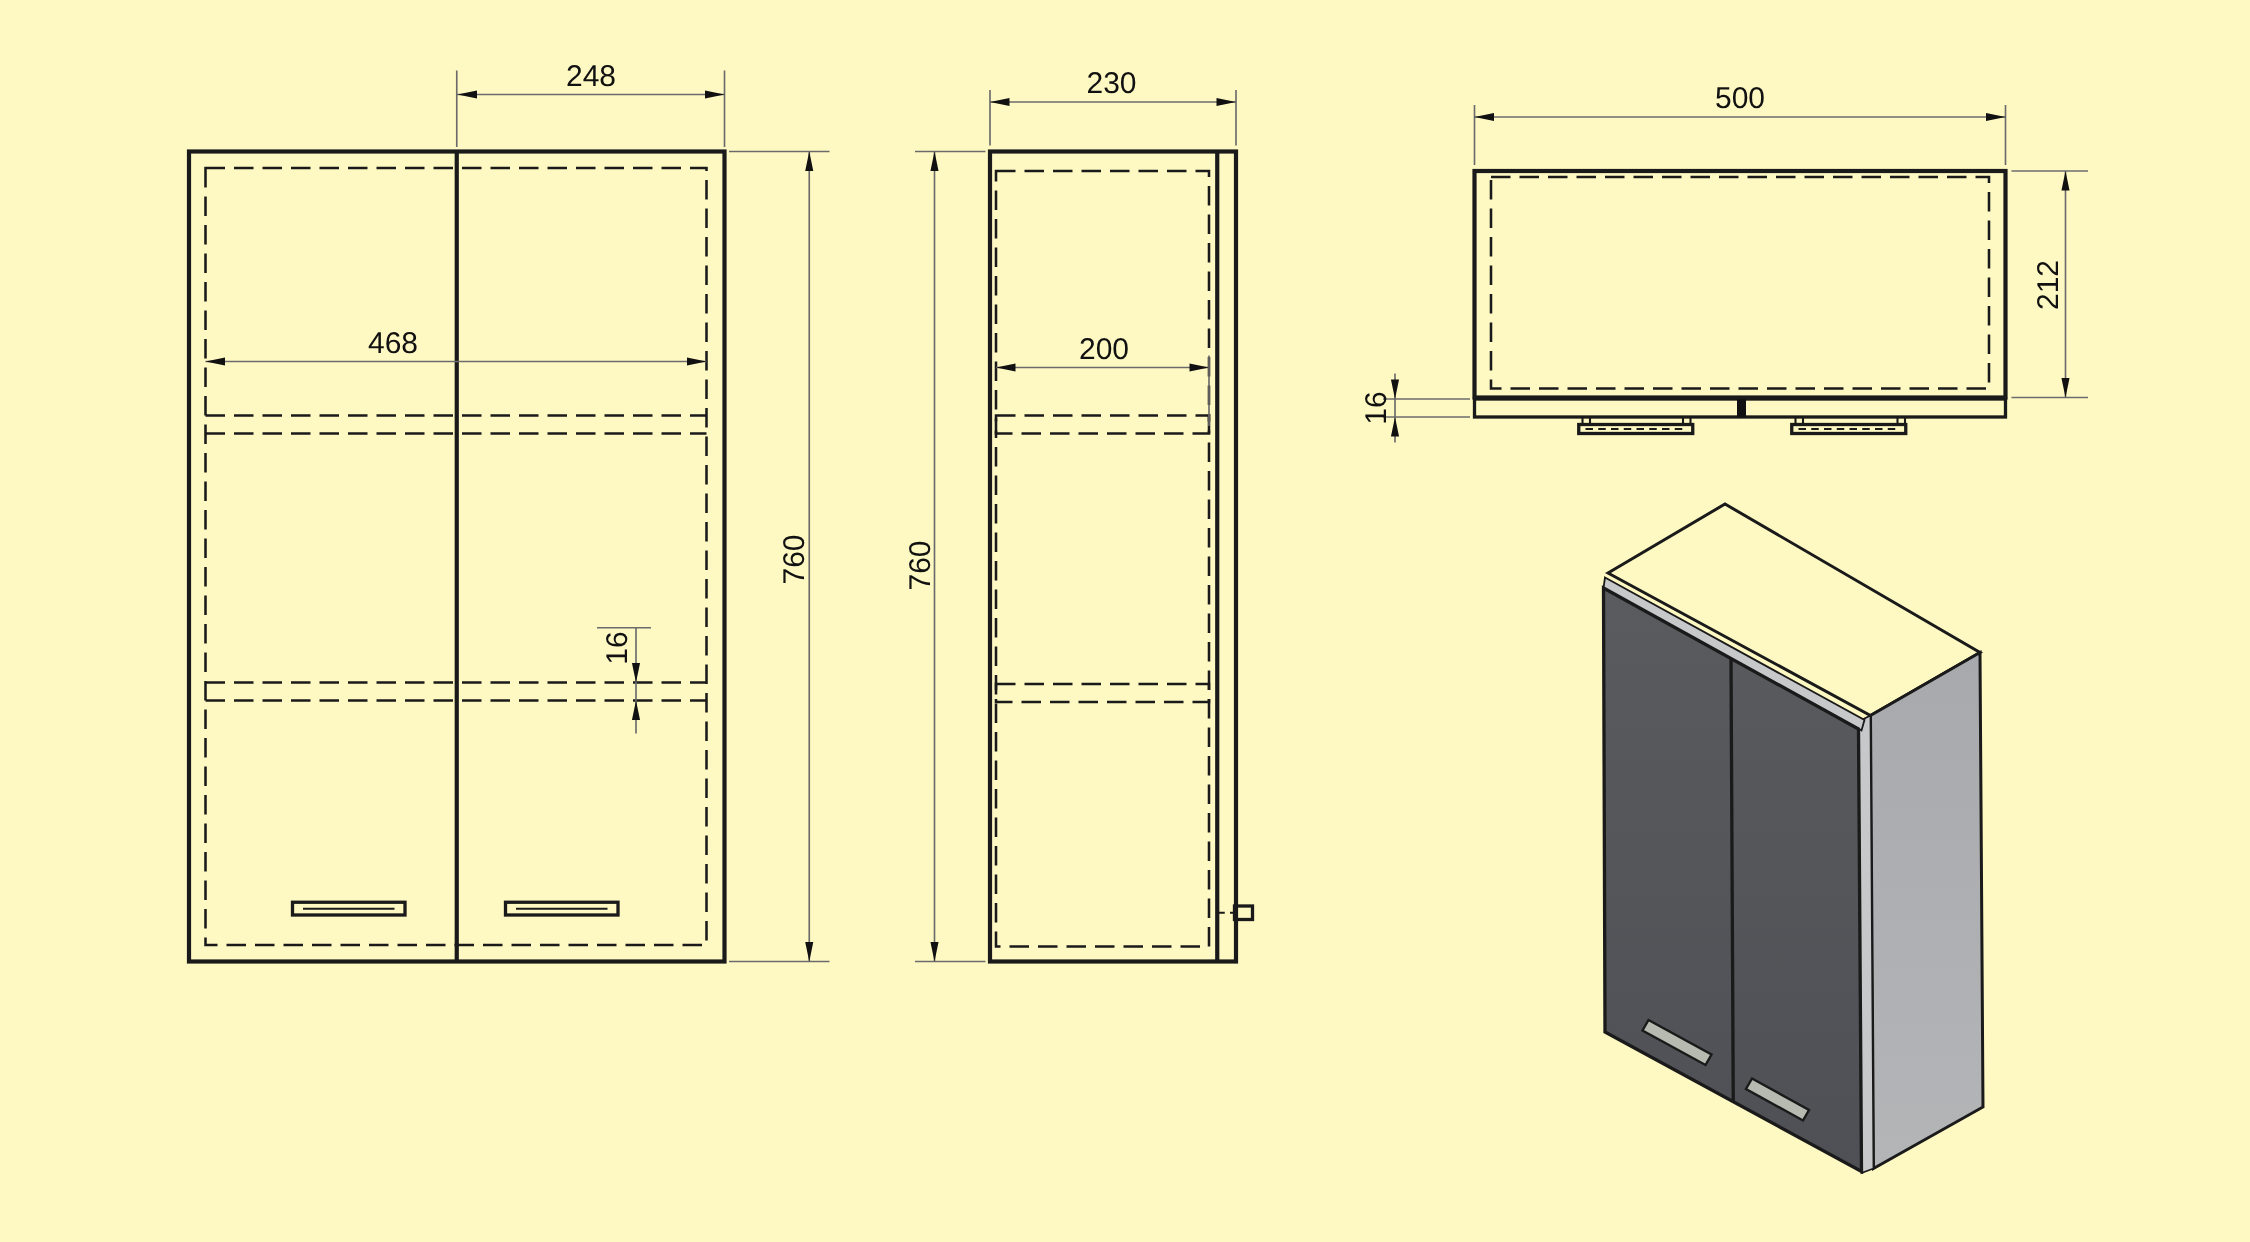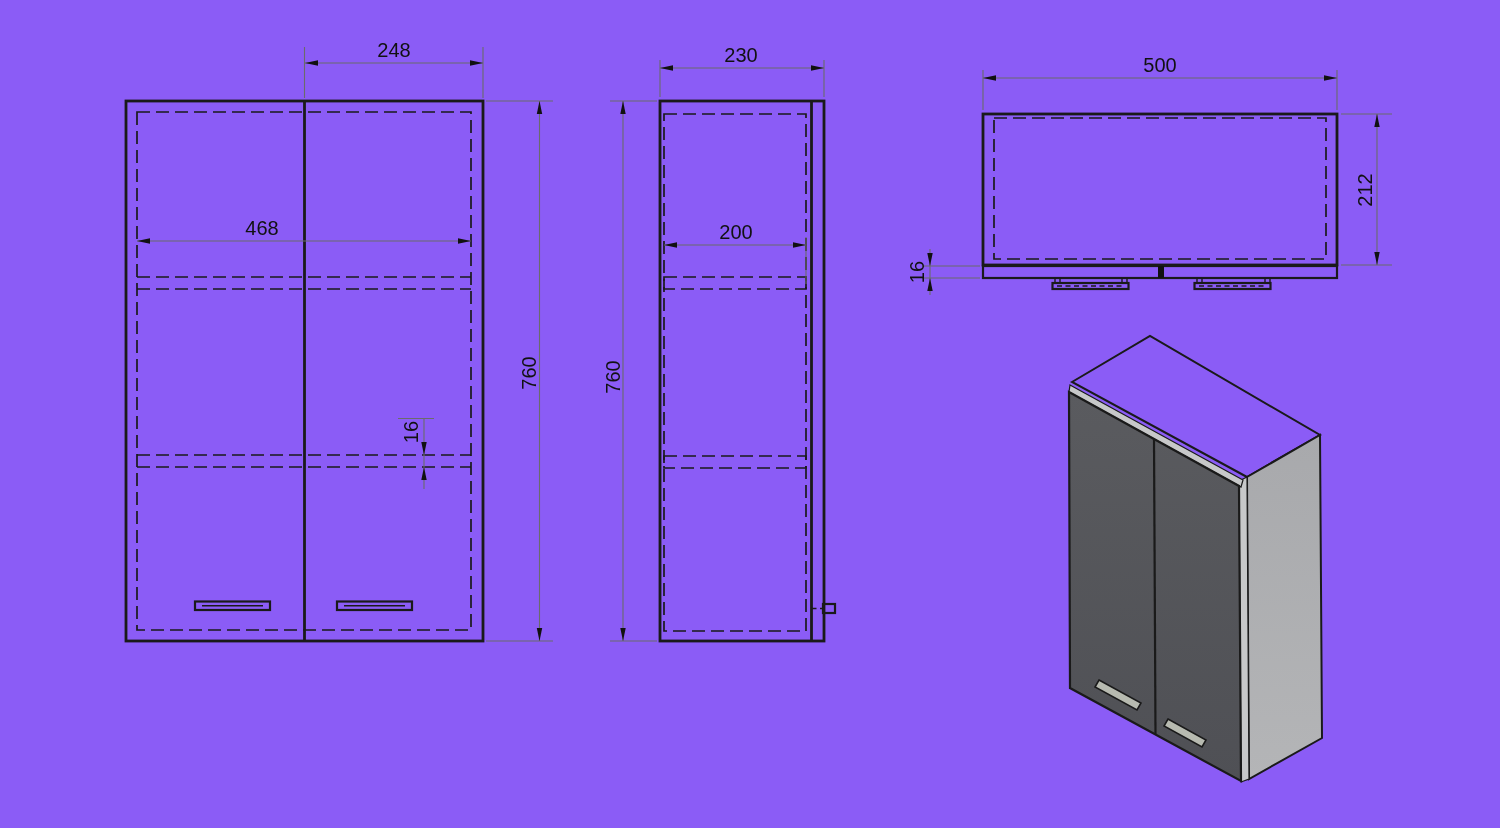--- a/index.html
+++ b/index.html
@@ -1,16 +1,16 @@
 <!DOCTYPE html>
 <html><head>
 <meta charset="utf-8">
 <style>
   html,body { margin:0; padding:0; background:#ffffff; }
-  .canvas { position:relative; width:1500px; height:828px; background:#8b5cf6; overflow:hidden; }
+  .canvas { position:relative; width:1500px; height:828px; background:#fef9c3; overflow:hidden; }
   svg { display:block; }
   .ol   { fill:none; stroke:#1a1a1a; stroke-width:2.8; }
   .ol2  { fill:none; stroke:#1a1a1a; stroke-width:2.2; }
   .thin { fill:none; stroke:#1a1a1a; stroke-width:1.4; }
   .hid  { fill:none; stroke:#1a1a1a; stroke-width:1.7; stroke-dasharray:13 6; }
   .hid2 { fill:none; stroke:#1a1a1a; stroke-width:1.4; stroke-dasharray:5 3.5; }
   .dim  { fill:none; stroke:#6b6b6b; stroke-width:1.1; }
   .arr  { fill:#111111; stroke:none; }
   .iso-line { fill:none; stroke:#1a1a1a; stroke-width:2; }
   text.dimtxt { font-family:"Liberation Sans", sans-serif; font-size:20px; fill:#111111; }

